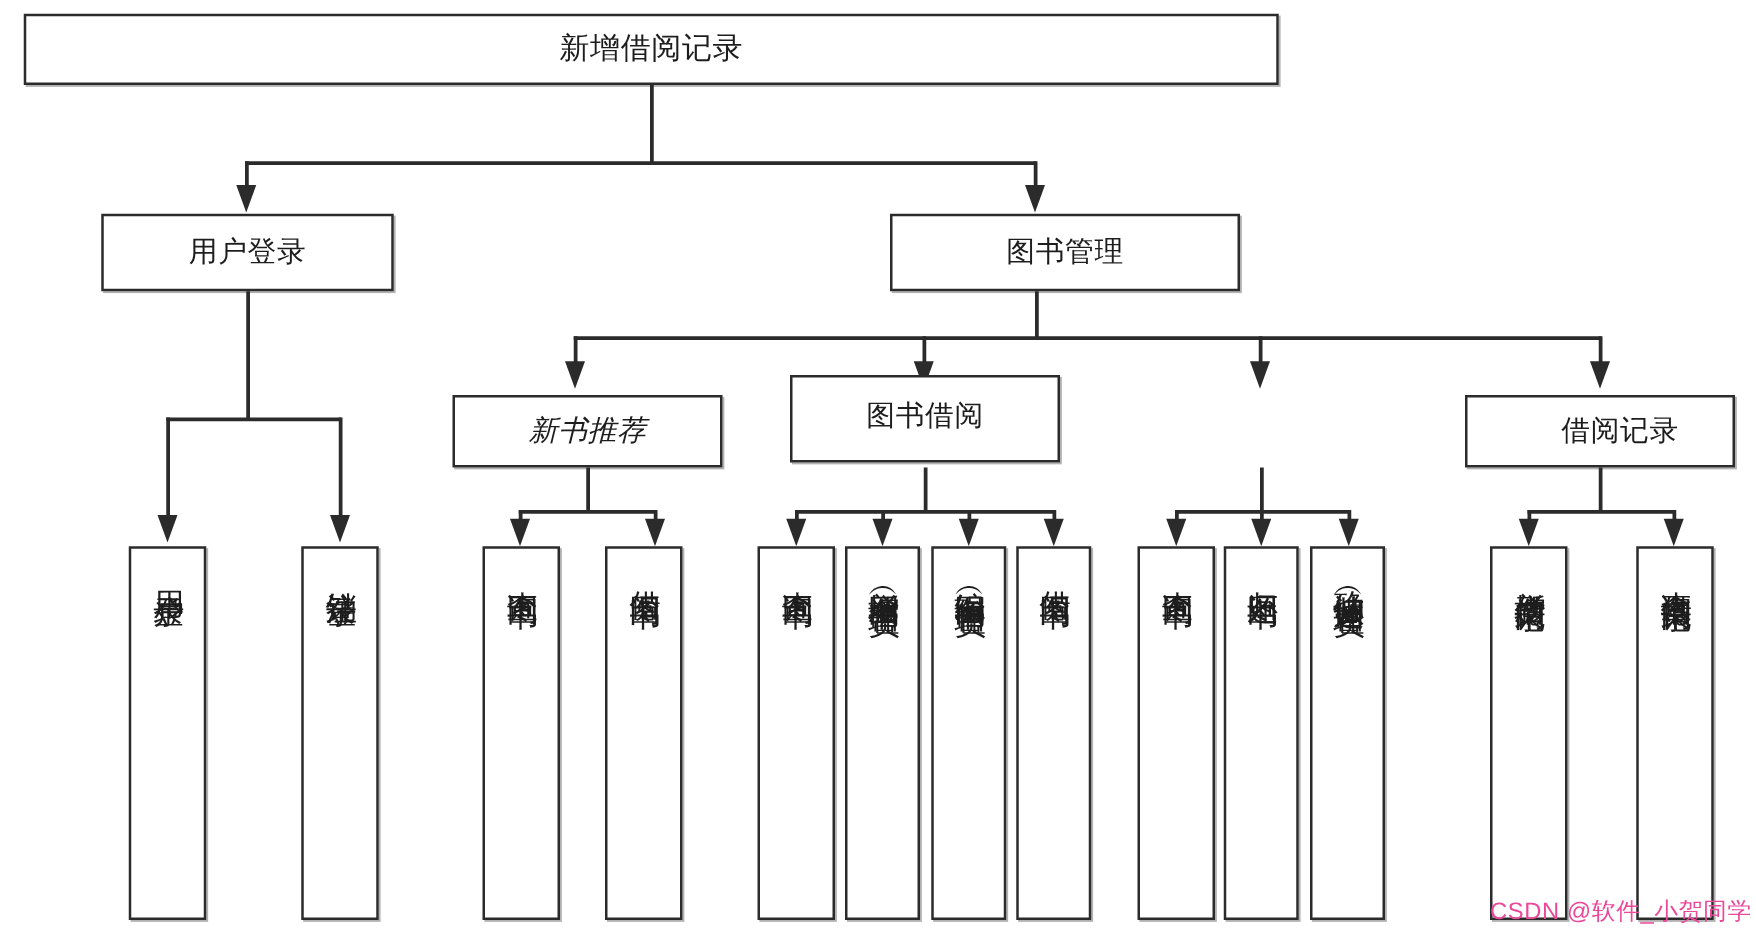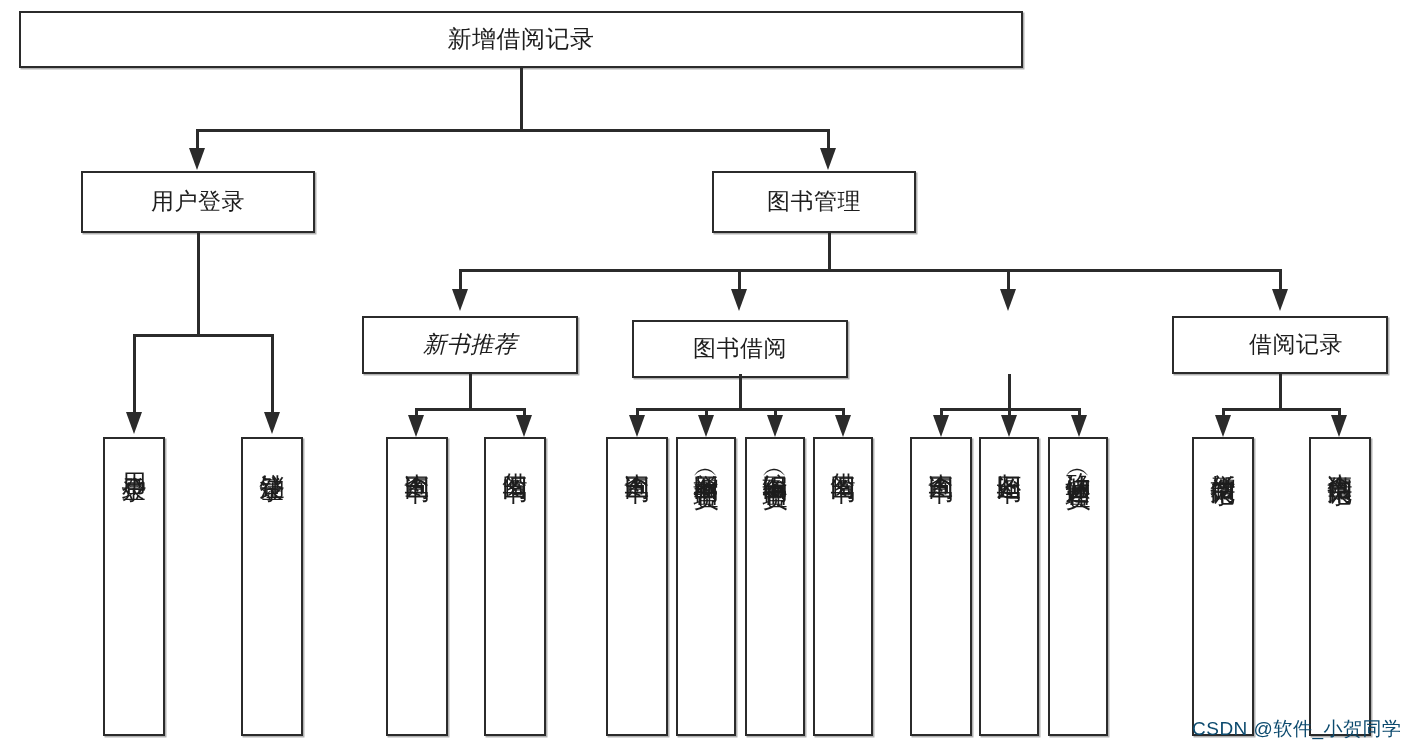--- a/index.html
+++ b/index.html
@@ -66,21 +66,21 @@
   .arrow {
     position: absolute;
     width: 0;
     height: 0;
     border-left: 8px solid transparent;
     border-right: 8px solid transparent;
     border-top: 22px solid #2b2b2b;
   }
   .watermark {
     position: absolute;
-    color: #0c4a6e;
+    color: #ec4899;
     font-size: 19px;
     letter-spacing: 0.5px;
     white-space: nowrap;
     user-select: none;
   }
 </style>
 </head>
 <body>
 
 <div id="canvas">
@@ -95,21 +95,21 @@
 
   <div class="vline" style="left:196px; top:129px; height:24px;"></div>
   <div class="arrow" style="left:189px; top:148px;"></div>
   <div class="vline" style="left:827px; top:129px; height:24px;"></div>
   <div class="arrow" style="left:820px; top:148px;"></div>
 
   <div class="node h-node" style="left:81px; top:171px; width:234px; height:62px;">
     <span class="node-label">用户登录</span>
   </div>
 
-  <div class="node h-node" style="left:712px; top:171px; width:204px; height:62px;">
+  <div class="node h-node" style="left:712px; top:171px; width:280px; height:62px;">
     <span class="node-label">图书管理</span>
   </div>
 
   <div class="vline" style="left:197px; top:233px; height:103px;"></div>
   <div class="hline" style="left:133px; top:334px; width:140px;"></div>
   <div class="vline" style="left:133px; top:334px; height:83px;"></div>
   <div class="arrow" style="left:126px; top:412px;"></div>
   <div class="vline" style="left:271px; top:334px; height:83px;"></div>
   <div class="arrow" style="left:264px; top:412px;"></div>
 
@@ -120,21 +120,21 @@
   <div class="vline" style="left:738px; top:269px; height:24px;"></div>
   <div class="arrow" style="left:731px; top:289px;"></div>
   <div class="vline" style="left:1007px; top:269px; height:24px;"></div>
   <div class="arrow" style="left:1000px; top:289px;"></div>
   <div class="vline" style="left:1279px; top:269px; height:24px;"></div>
   <div class="arrow" style="left:1272px; top:289px;"></div>
 
   <div class="node h-node" style="left:362px; top:316px; width:216px; height:58px;font-style:italic;">
     <span class="node-label">新书推荐</span>
   </div>
-  <div class="node h-node" style="left:632px; top:320px; width:216px; height:58px;">
+  <div class="node h-node" style="left:632px; top:300px; width:216px; height:70px;font-family:Liberation Mono, monospace;">
     <span class="node-label">图书借阅</span>
   </div>
   <div class="node h-node" style="left:1172px; top:316px; width:216px; height:58px;padding-left:32px;">
     <span class="node-label">借阅记录</span>
   </div>
 
   <div class="vline" style="left:469px; top:374px; height:36px;"></div>
   <div class="hline" style="left:415px; top:408px; width:110px;"></div>
   <div class="vline" style="left:415px; top:408px; height:12px;"></div>
   <div class="arrow" style="left:408px; top:415px;"></div>

